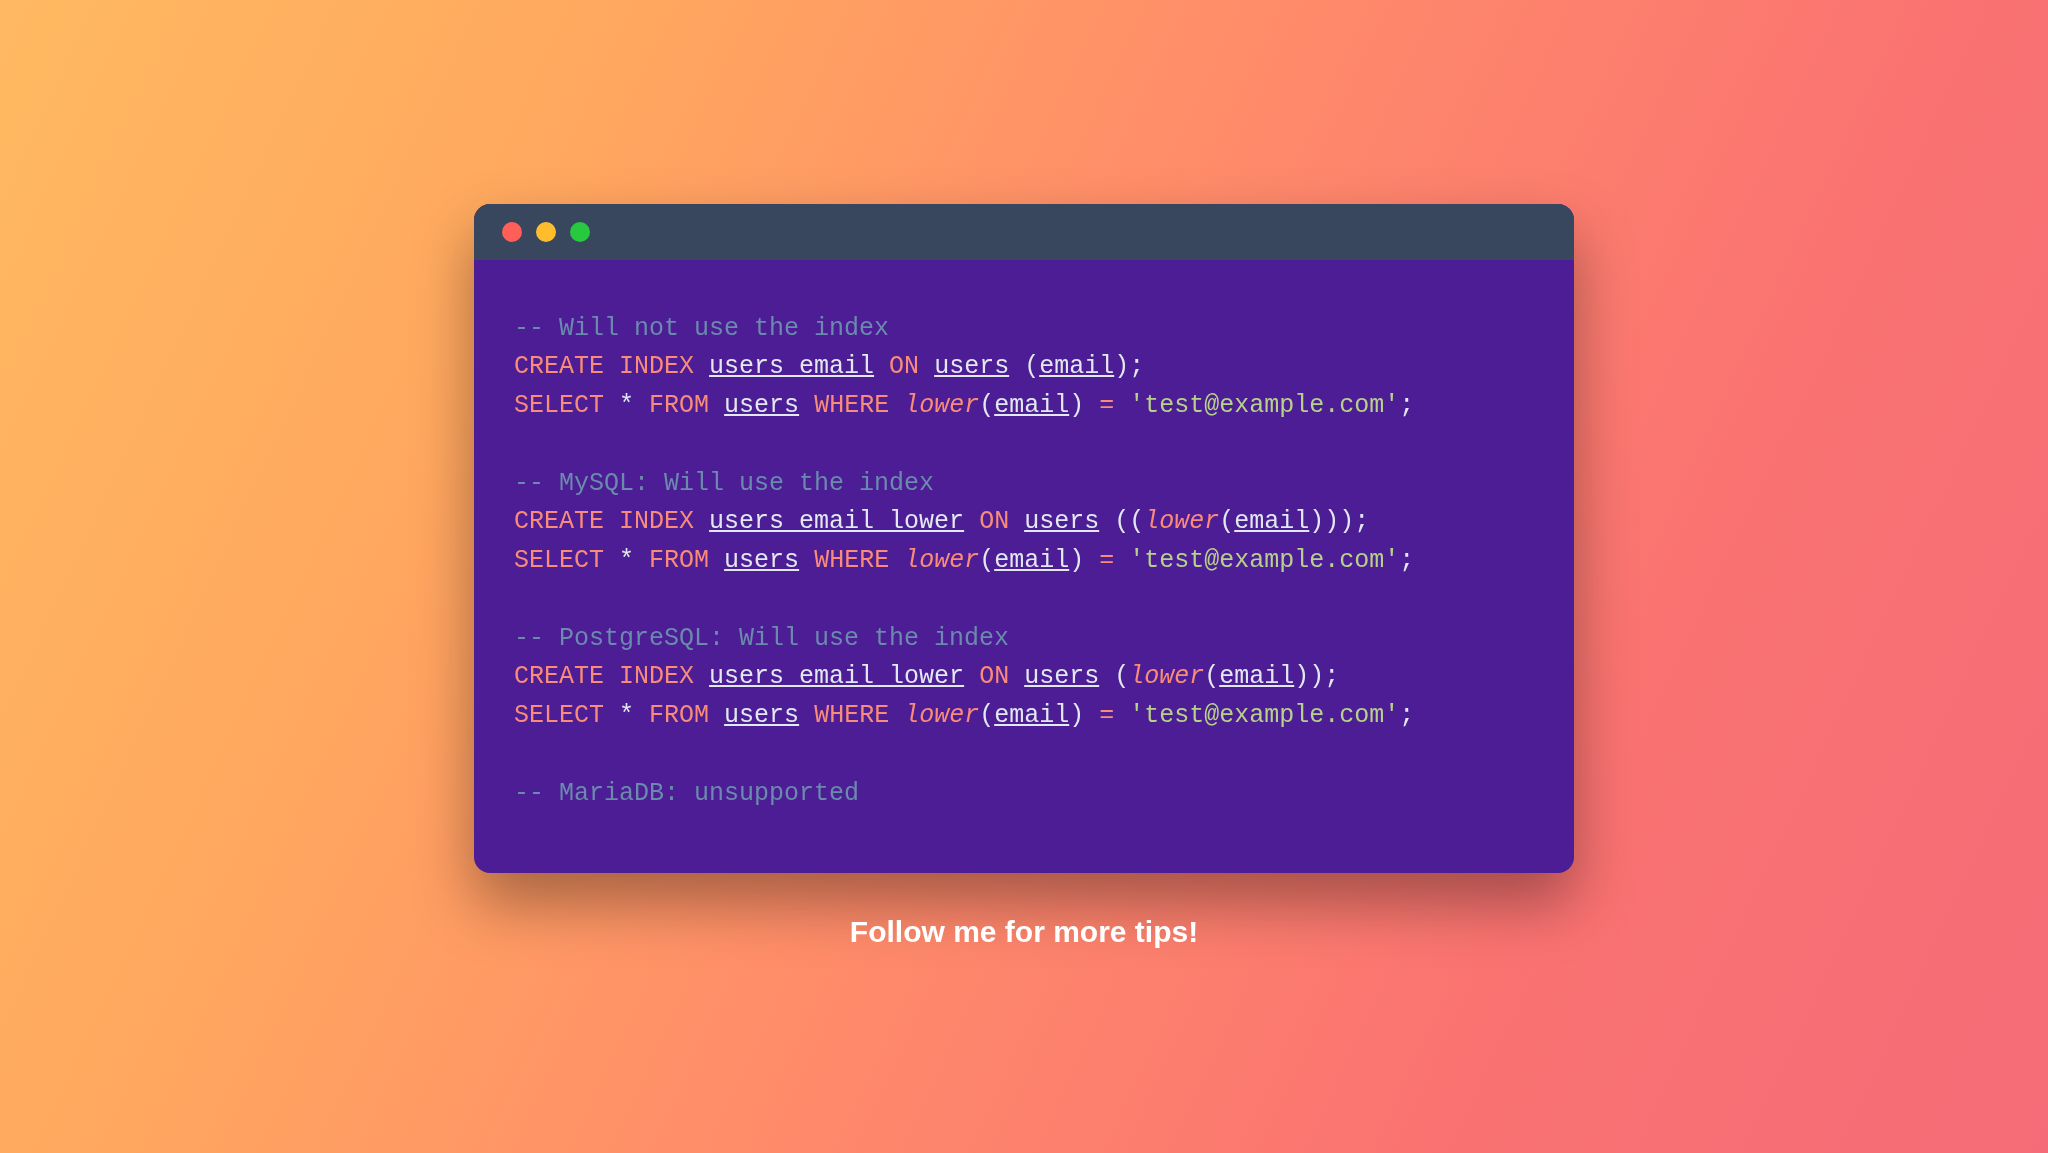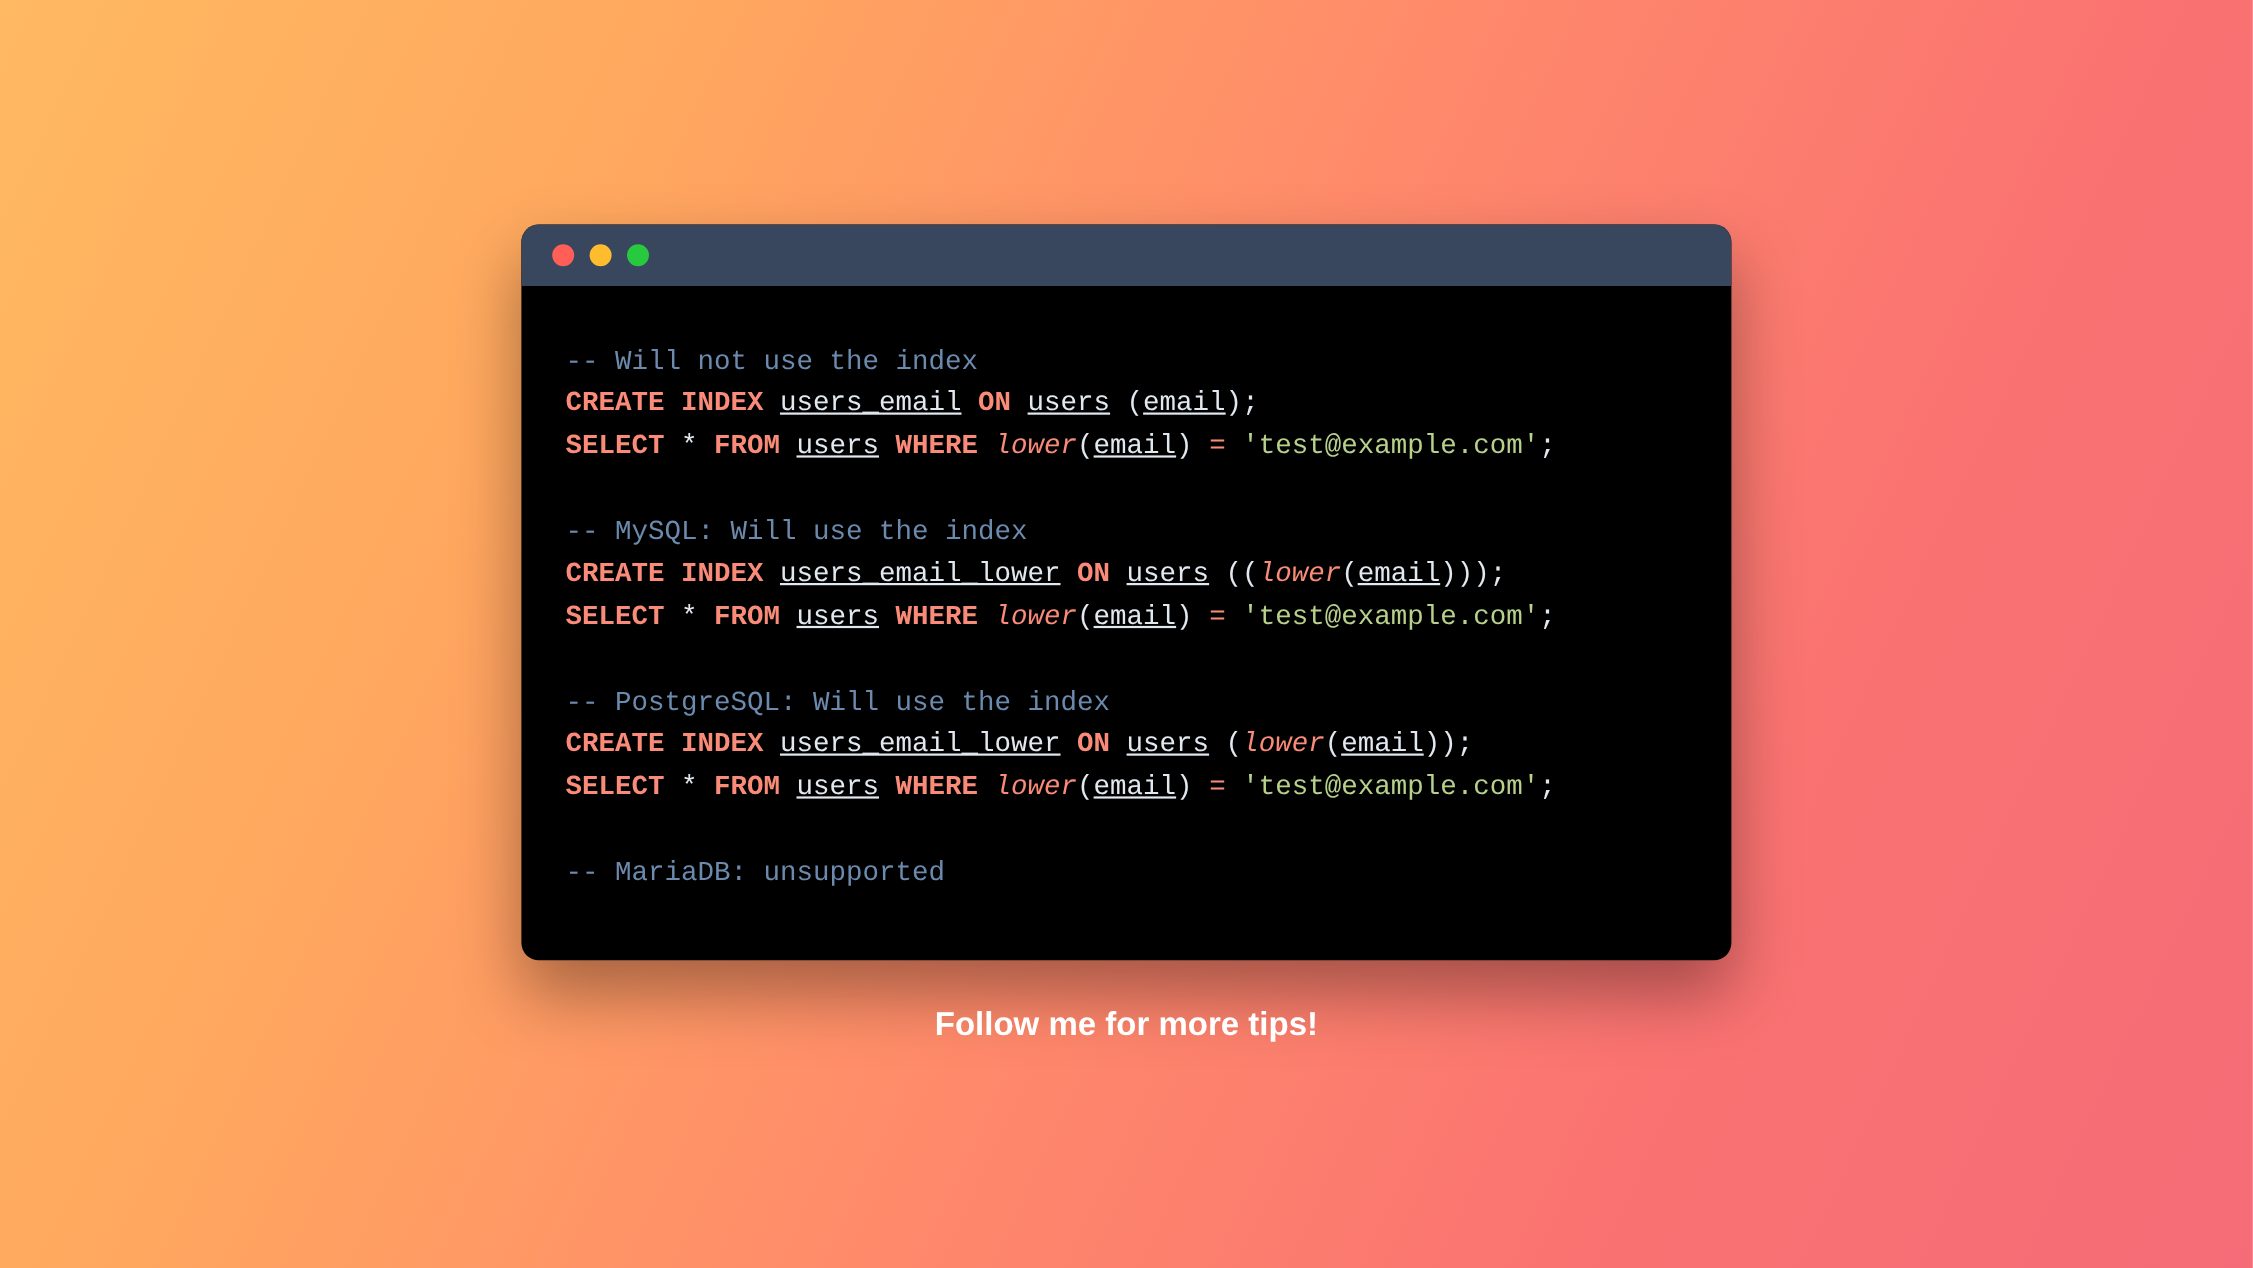--- a/index.html
+++ b/index.html
@@ -15,21 +15,21 @@
       display: flex;
       flex-direction: column;
       align-items: center;
       justify-content: center;
       font-family: -apple-system, BlinkMacSystemFont, "Segoe UI", Helvetica, Arial, sans-serif;
       overflow: hidden;
     }
 
     .terminal-window {
       width: 1100px;
-      background: #000000;
+      background: #4c1d95;
       border-radius: 16px;
       box-shadow: 0 30px 60px rgba(0, 0, 0, 0.35);
       overflow: hidden;
     }
 
     .titlebar {
       background: #38475d;
       height: 56px;
       display: flex;
       align-items: center;
@@ -50,21 +50,21 @@
     .code-area {
       padding: 50px 40px 60px 40px;
       font-family: "SF Mono", ui-monospace, SFMono-Regular, Menlo, Monaco, Consolas, "Liberation Mono", monospace;
       font-size: 25px;
       line-height: 1.55;
       color: #e2e8f0;
       white-space: pre;
     }
 
     .tok-comment { color: #6b8aad; }
-    .tok-keyword { color: #f98b78; font-weight: bold; }
+    .tok-keyword { color: #f98b78; }
     .tok-op { color: #f98b78; }
     .tok-func { color: #f98b78; font-style: italic; }
     .tok-ident { color: #e2e8f0; text-decoration: underline; }
     .tok-string { color: #b7d08a; }
     .tok-punct { color: #e2e8f0; }
     .tok-star { color: #e2e8f0; }
 
     .footer-cta {
       margin-top: 42px;
       color: #ffffff;

